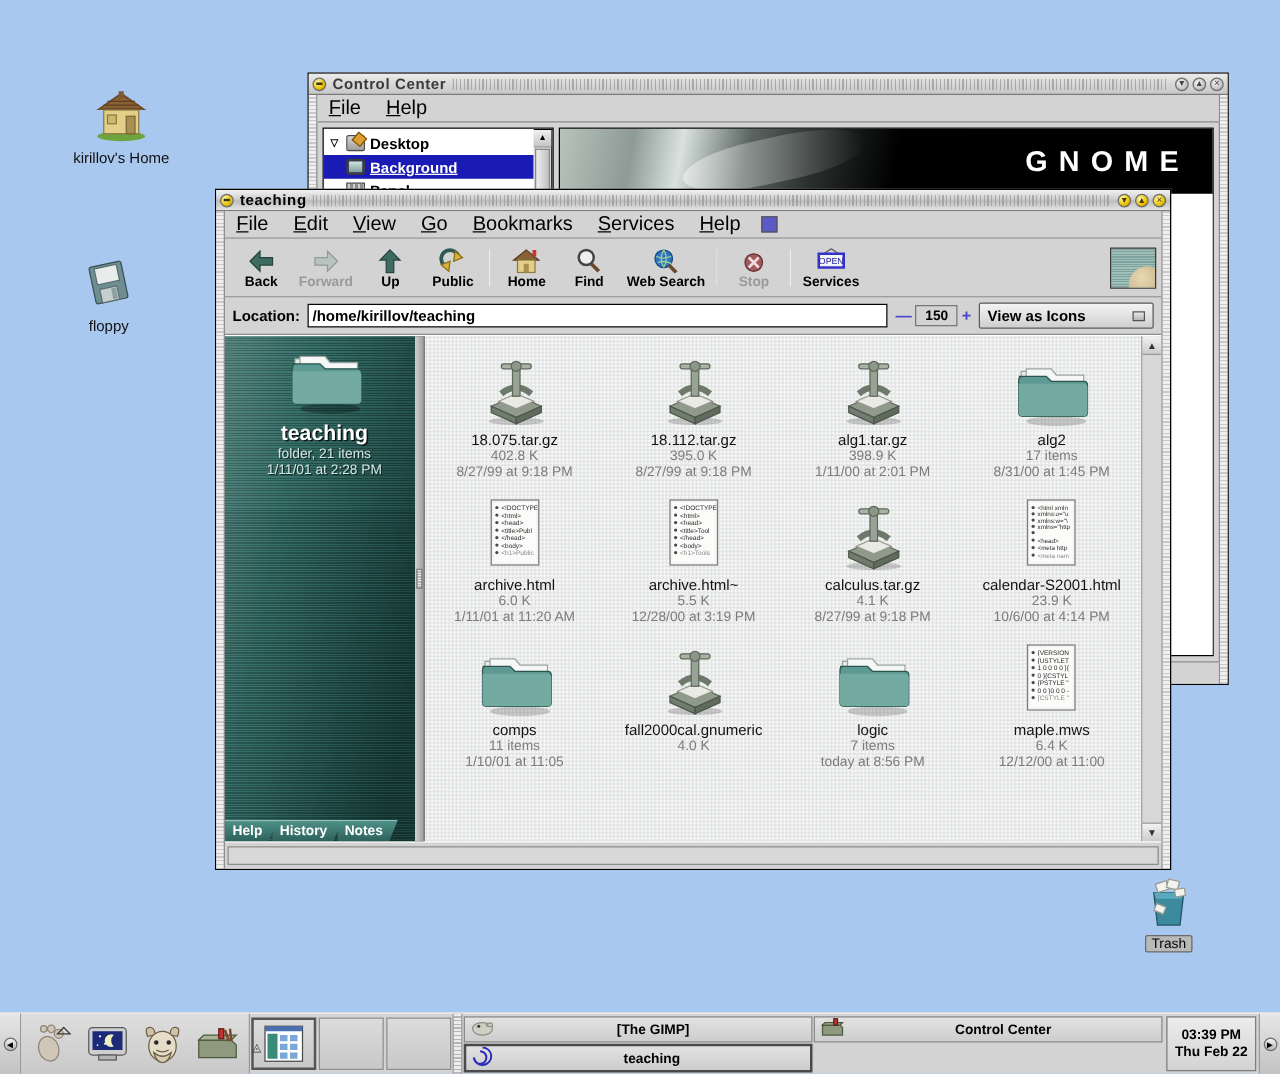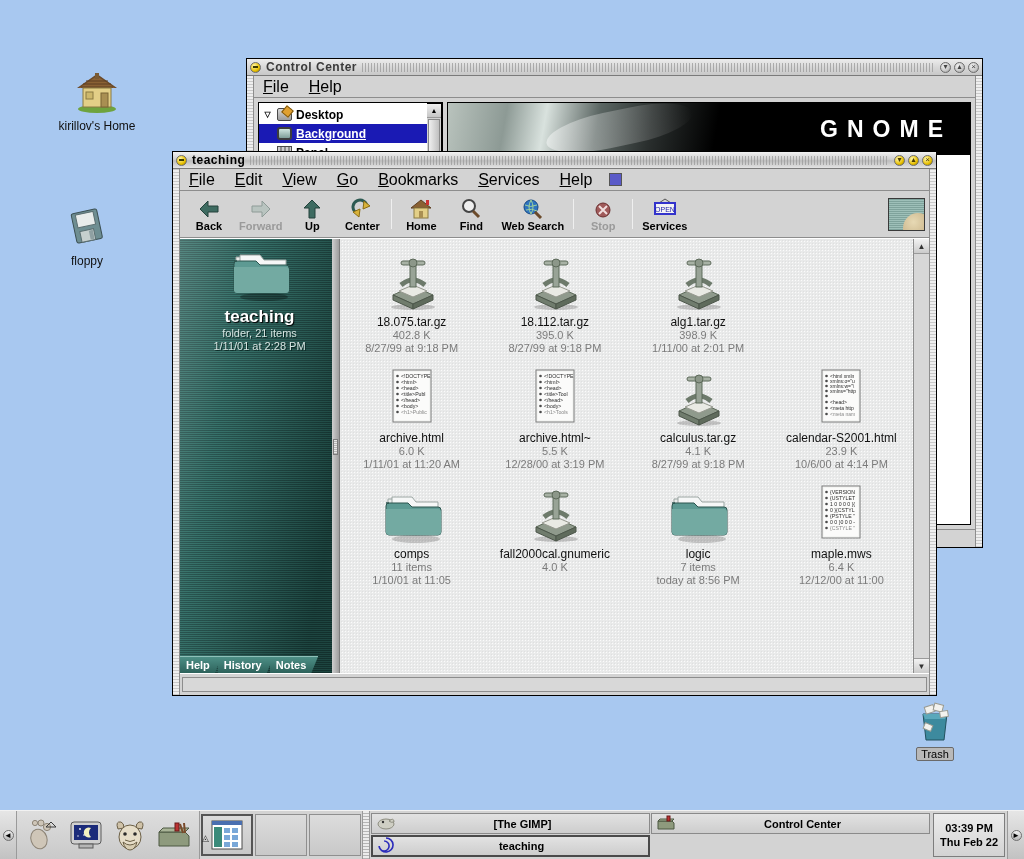--- a/index.html
+++ b/index.html
@@ -371,21 +371,21 @@
         <span class="tl">Up</span>
       </div>
       <div class="tb-item">
         <span class="ti">
           <svg width="22" height="21" viewBox="0 0 22 21">
             <path d="M4 14 A7 7 0 1 1 16 9" fill="none" stroke="#2d5a52" stroke-width="3"></path>
             <path d="M13 3 L19 8 L12 11 Z" fill="#d8b23a" stroke="#8a6c12"></path>
             <path d="M8 19 L2 14 L9 11 Z" fill="#d8b23a" stroke="#8a6c12"></path>
           </svg>
         </span>
-        <span class="tl">Center</span>
+        <span class="tl">Public</span>
       </div>
       <div class="tb-sep"></div>
       <div class="tb-item">
         <span class="ti">
           <svg width="24" height="21" viewBox="0 0 24 21">
             <path d="M2 10 L12 2 L22 10 Z" fill="#8a6134" stroke="#5c3f23"></path>
             <rect x="5" y="10" width="14" height="10" fill="#e3cf87" stroke="#8a7a42"></rect>
             <rect x="10" y="13" width="4" height="7" fill="#a98f52"></rect>
             <rect x="17" y="2" width="3" height="5" fill="#c33"></rect>
           </svg>
@@ -429,20 +429,33 @@
             <path d="M14 1 L8 5" stroke="#555" fill="none"></path>
             <rect x="4" y="5" width="20" height="11" fill="#f4f4f4" stroke="#33c" stroke-width="2"></rect>
             <text x="14" y="13.5" font-size="7" font-family="Liberation Sans, sans-serif" text-anchor="middle" fill="#22a">OPEN</text>
           </svg>
         </span>
         <span class="tl">Services</span>
       </div>
       <div class="tb-thumb"></div>
     </div>
 
+    <div class="locbar">
+      <span class="loc-label">Location:</span>
+      <span class="loc-input">/home/kirillov/teaching</span>
+      <span class="zoom-ctl">
+        <span class="zm-btn">—</span>
+        <span class="zm-val">150</span>
+        <span class="zm-btn">+</span>
+      </span>
+      <span class="view-sel">
+        <span>View as Icons</span>
+        <span class="arw"></span>
+      </span>
+    </div>
 
     <div class="n-main">
 
       <div class="sidepane">
         <div class="sp-grad"></div>
         <div class="sp-head">
           <span>
             <svg width="72" height="56" viewBox="0 0 72 56">
               <ellipse cx="40" cy="50" rx="24" ry="4" fill="rgba(0,0,0,.3)"></ellipse>
               <path d="M12 10 h20 l4 5 h22 v30 h-46 z" fill="#e9eceb" stroke="#9aa5a2"></path>
@@ -516,20 +529,34 @@
                   <path d="M20 30 q12 -10 24 0" fill="none" stroke="#6d7a6b" stroke-width="5"></path>
                   <rect x="29" y="10" width="6" height="22" fill="#98a396" stroke="#5d6a5a"></rect>
                   <rect x="20" y="6" width="24" height="4" rx="2" fill="#a8b2a5" stroke="#5d6a5a"></rect>
                   <circle cx="32" cy="8" r="4" fill="#8c9789" stroke="#5d6a5a"></circle>
                 </svg>
               </div>
               <div class="cn">alg1.tar.gz</div>
               <div class="cd">398.9 K</div>
               <div class="cd">1/11/00 at 2:01 PM</div>
             </div>
+            <div class="cell">
+              <div class="ci">
+                <svg width="72" height="56" viewBox="0 0 72 56">
+                  <ellipse cx="40" cy="50" rx="24" ry="4" fill="rgba(0,0,0,.18)"></ellipse>
+                  <path d="M12 10 h20 l4 5 h22 v30 h-46 z" fill="#e9eceb" stroke="#9aa5a2"></path>
+                  <path d="M16 8 h20 l4 5 h22 v30 h-46 z" fill="#f6f7f7" stroke="#9aa5a2"></path>
+                  <path d="M10 14 h22 l4 4 h26 q3 0 3 3 v22 q0 3 -3 3 h-49 q-3 0 -3 -3 v-26 q0 -3 3 -3 z" fill="#5d9a93" stroke="#2c554f"></path>
+                  <path d="M10 20 h52 q3 0 3 3 v20 q0 3 -3 3 h-49 q-3 0 -3 -3 z" fill="#73aaa2"></path>
+                </svg>
+              </div>
+              <div class="cn">alg2</div>
+              <div class="cd">17 items</div>
+              <div class="cd">8/31/00 at 1:45 PM</div>
+            </div>
           </div>
 
           <div class="grow">
             <div class="cell">
               <div class="ci">
                 <svg width="56" height="62" viewBox="0 0 56 62">
                   <rect x="9" y="3" width="38" height="52" fill="#f4f5f3" stroke="#7d7d7d"></rect>
                   <rect x="11" y="5" width="34" height="48" fill="#fbfbfa"></rect>
                   <g fill="#4a4a4a">
                       <circle cx="13.5" cy="9" r="1.3"></circle>

